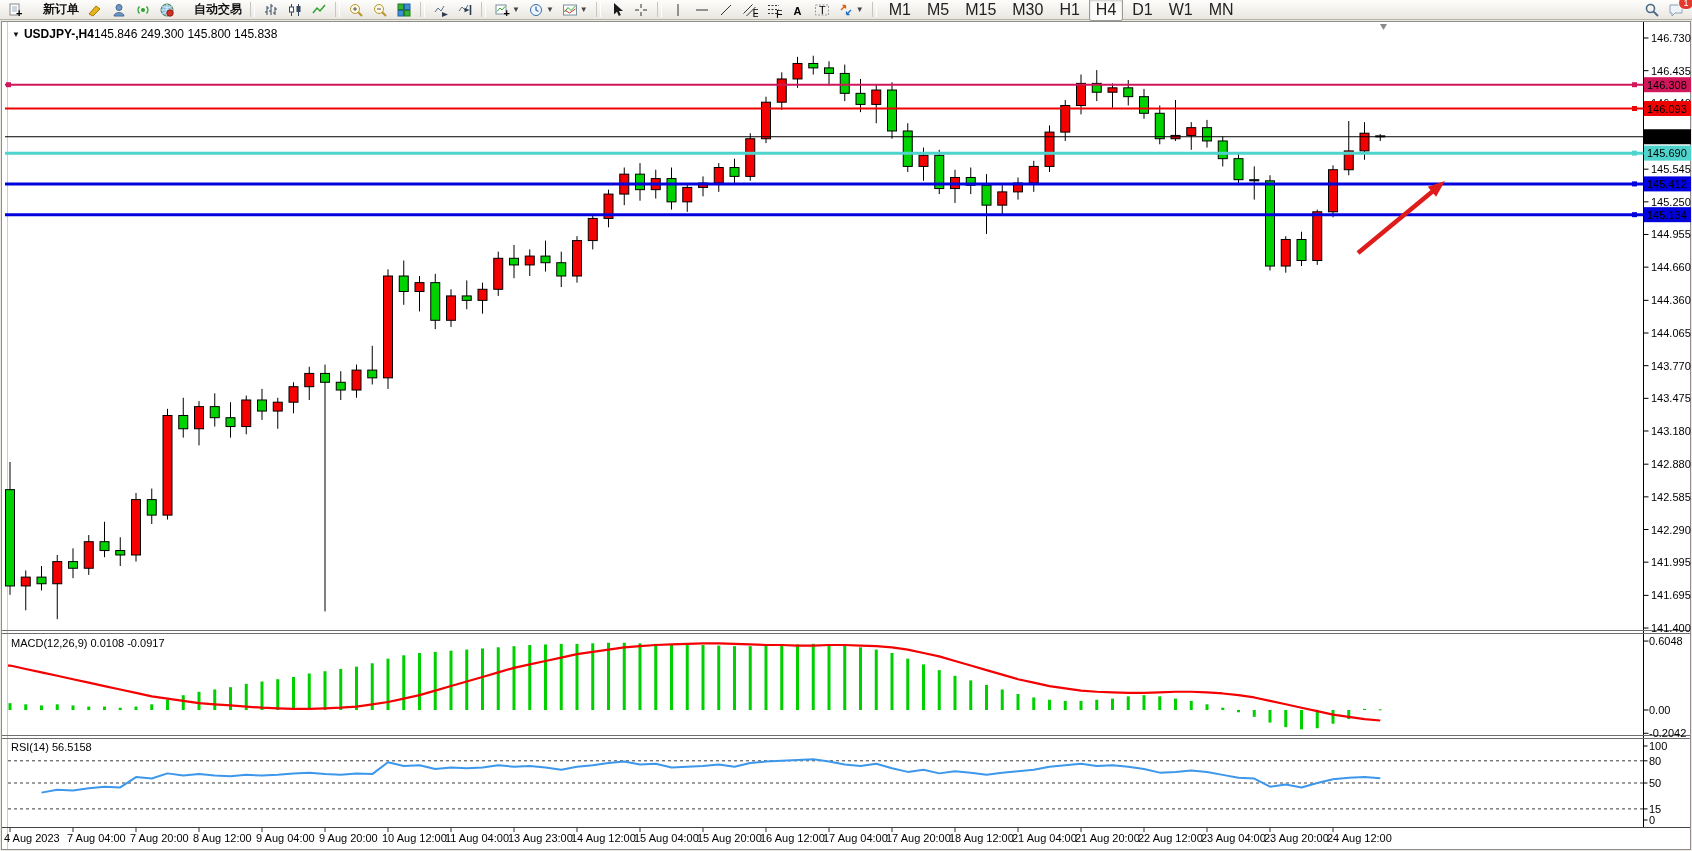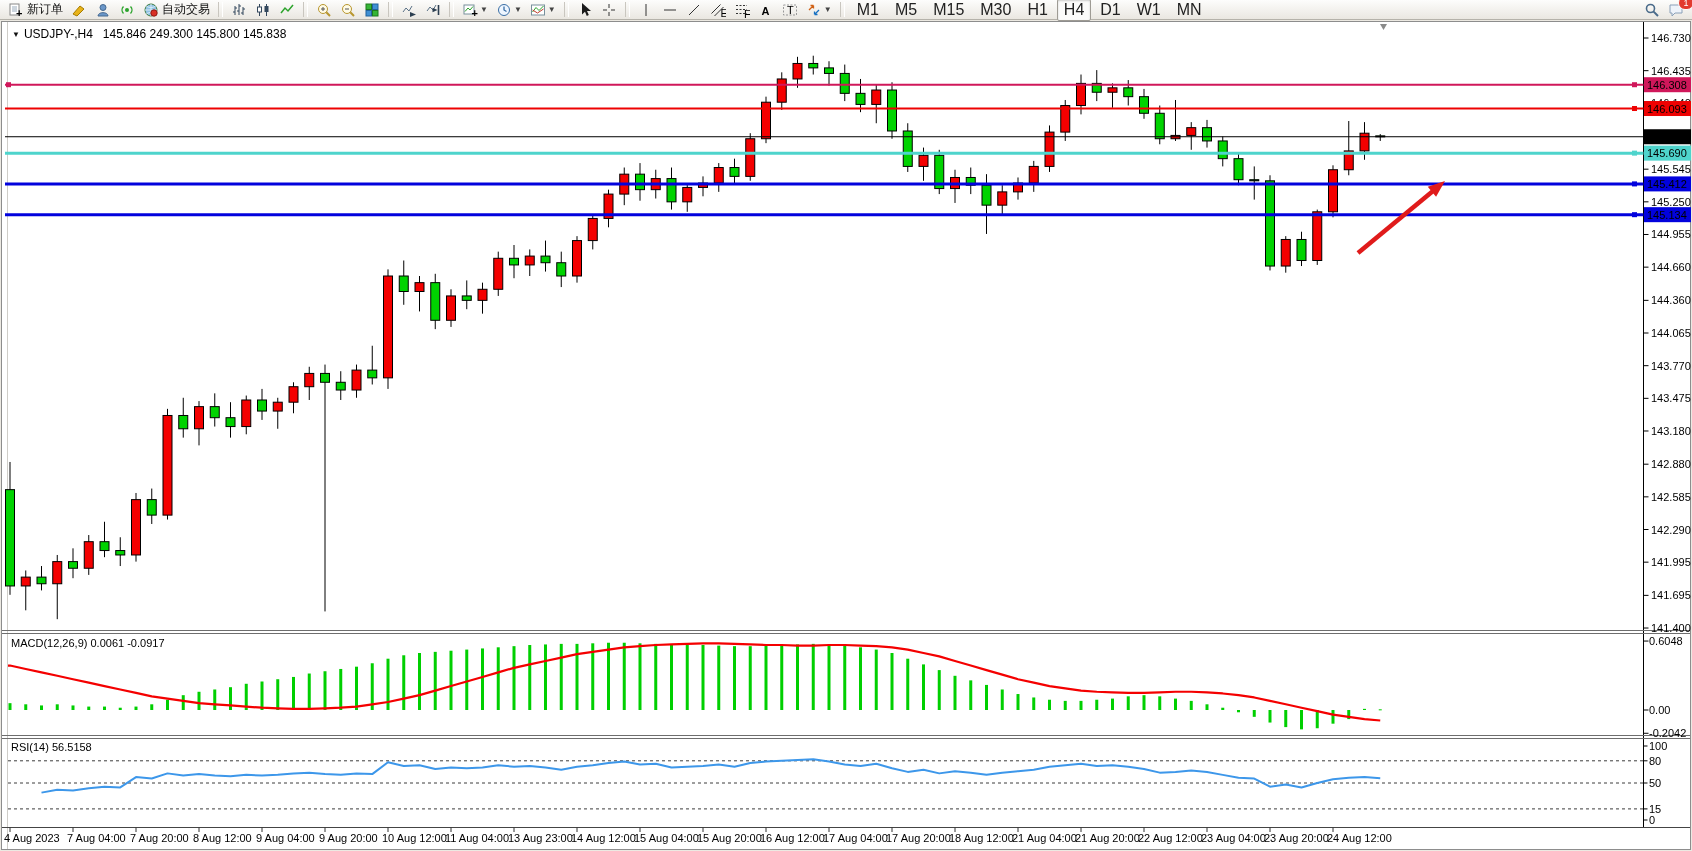--- a/index.html
+++ b/index.html
@@ -8,35 +8,35 @@
   #chart-svg{position:absolute;left:0;top:0;width:1692px;height:851px;}
   svg text{font-family:"Liberation Sans",sans-serif;font-size:11px;fill:#000;}
 
   
   .toolbar{position:absolute;left:0;top:0;width:1692px;height:20px;z-index:5;
     display:flex;align-items:center;padding:0 4px;box-sizing:border-box;
     background:linear-gradient(#fdfdfc,#eae7e1);border-bottom:1px solid #b5b2aa;}
   .tb-btn{display:flex;align-items:center;height:18px;padding:0 3px;margin:0 1px;
     border-radius:2px;cursor:default;white-space:nowrap;}
   .tb-btn svg{display:block;}
-  .tb-label{font-size:12px;color:#111;margin-left:3px;}
+  .tb-label{font-size:12px;color:#111;margin-left:19px;font-weight:bold;}
   .tb-caret{font-size:8px;color:#444;margin-left:2px;}
   .tb-sep{width:3px;height:15px;border-left:1px solid #c9c6bf;border-right:1px solid #fff;margin:0 4px;}
   .tf{font-size:16px;color:#222;padding:1px 6px;margin:0 1px;border:1px solid transparent;border-radius:2px;}
   .tf.active{background:#fbfbfa;border:1px solid #9e9b94;box-shadow:inset 0 1px 2px rgba(0,0,0,.18);}
   .tb-right{margin-left:auto;display:flex;align-items:center;}
   .badge-wrap{position:relative;}
   .badge{position:absolute;top:-5px;right:-7px;background:#e23a2e;color:#fff;
     border-radius:8px;min-width:8px;height:12px;line-height:12px;font-size:9px;
     text-align:center;padding:0 3px;border:1px solid #fff;}
 
   
   .chart-title{position:absolute;left:12px;top:27px;z-index:3;font-size:12px;color:#000;}
   .chart-title .tri{font-size:8px;vertical-align:1px;margin-right:4px;color:#111;}
-  .chart-title .sym{font-weight:normal;margin-right:10px;}
+  .chart-title .sym{font-weight:bold;}
   .pane-label{position:absolute;z-index:3;font-size:11px;color:#000;}
   #macd-label{left:11px;top:637px;}
   #rsi-label{left:11px;top:741px;}
 </style>
 </head>
 <body>
 
 <div class="screen">
   <svg id="chart-svg">
       <rect x="1.5" y="21.5" width="1689" height="828" fill="#fff" stroke="#8d8d8d"></rect>
@@ -644,20 +644,20 @@
         </span>
       </span>
     </div>
 
   <div class="chart-title">
     <span class="tri">▼</span><span class="sym">USDJPY-,H4</span><span>145.846 249.300 145.800 145.838</span>
   </div>
 
   <div class="pane-label" id="macd-label">
     <span>MACD(12,26,9)</span>
-    <span>0.0061 -0.0917</span>
+    <span>0.0108 -0.0917</span>
   </div>
 
   <div class="pane-label" id="rsi-label">
     <span>RSI(14)</span>
     <span>56.5158</span>
   </div>
 </div>
 
 </body></html>

